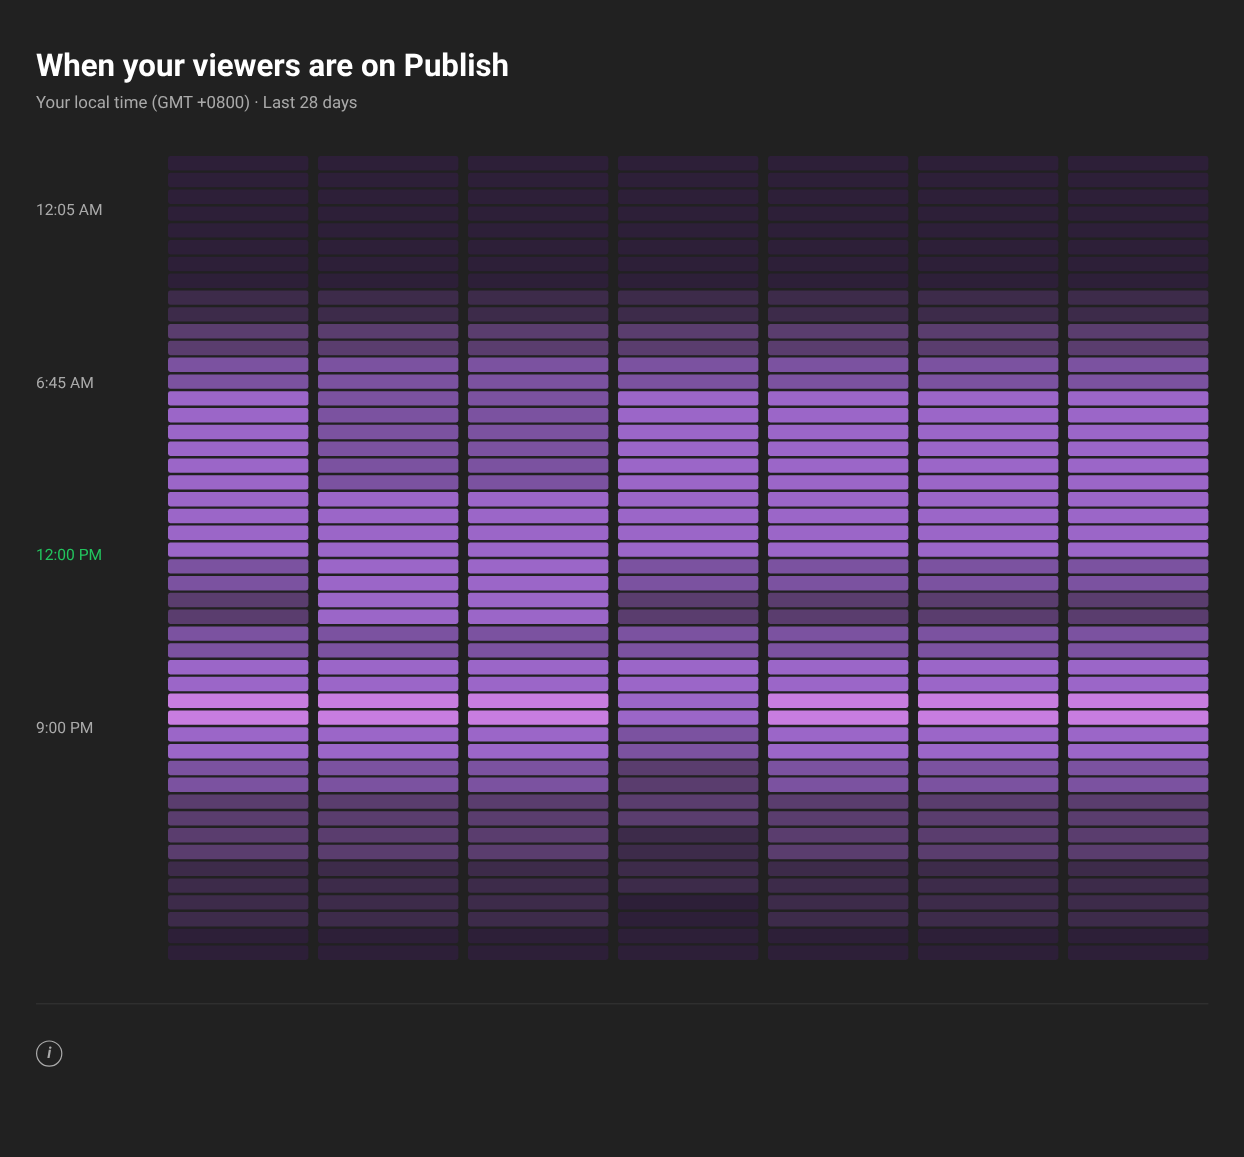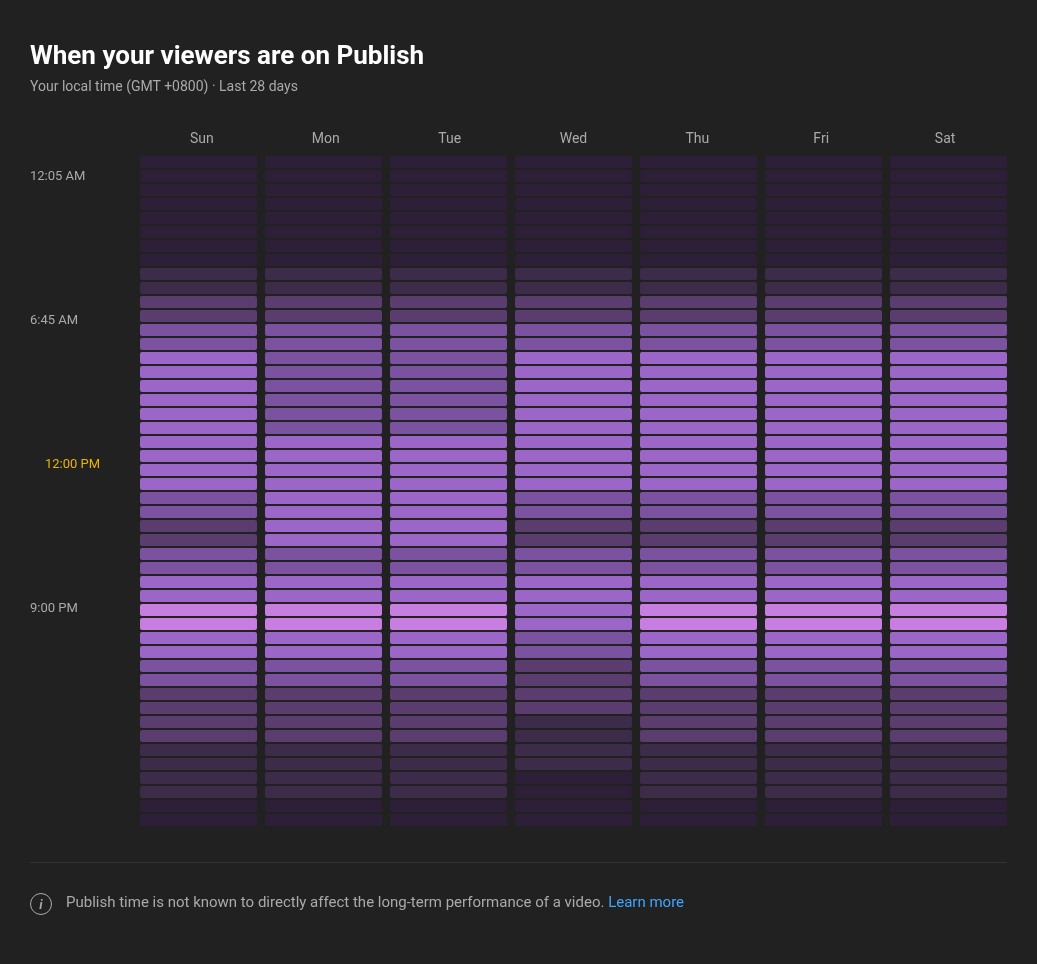--- a/index.html
+++ b/index.html
@@ -93,36 +93,27 @@
 <body>
 
 <h1 class="page-title">When your viewers are on Publish</h1>
 <p class="subtitle">Your local time (GMT +0800) · Last 28 days</p>
 
 <div class="chart-wrapper" style="display:flex; flex-direction:row; align-items:flex-start;">
 
   <div class="y-axis-labels" style="min-width:110px; padding-top:38px; display:flex; flex-direction:column; justify-content:space-between; height: 626px;">
     <div style="font-size:13px; color:#aaaaaa;">12:05 AM</div>
     <div style="font-size:13px; color:#aaaaaa;">6:45 AM</div>
-    <div style="font-size:13px; color:#eab308;margin-left:15px;">12:00 PM</div>
+    <div style="font-size:13px; color:#22c55e;">12:00 PM</div>
     <div style="font-size:13px; color:#aaaaaa;">9:00 PM</div>
     <div style="height:12px;"></div>
   </div>
 
   <div class="grid-area" style="flex:1;">
 
-    <div class="day-headers" style="display:flex; flex-direction:row; margin-bottom:10px;">
-    <div style="flex: 1 1 0%; text-align: center; font-size: 14px; color: rgb(170, 170, 170);">Sun</div>
-        <div style="flex: 1 1 0%; text-align: center; font-size: 14px; color: rgb(170, 170, 170);">Mon</div>
-        <div style="flex: 1 1 0%; text-align: center; font-size: 14px; color: rgb(170, 170, 170);">Tue</div>
-        <div style="flex: 1 1 0%; text-align: center; font-size: 14px; color: rgb(170, 170, 170);">Wed</div>
-        <div style="flex: 1 1 0%; text-align: center; font-size: 14px; color: rgb(170, 170, 170);">Thu</div>
-        <div style="flex: 1 1 0%; text-align: center; font-size: 14px; color: rgb(170, 170, 170);">Fri</div>
-        <div style="flex: 1 1 0%; text-align: center; font-size: 14px; color: rgb(170, 170, 170);">Sat</div>
-      </div>
 
     <div class="columns-row" style="display:flex; flex-direction:row; gap:8px;">
     <div style="flex: 1 1 0%; display: flex; flex-direction: column; gap: 2px;">
           <div style="width: 100%; height: 12px; border-radius: 2px; background-color: rgb(45, 31, 56);"></div>
           <div style="width: 100%; height: 12px; border-radius: 2px; background-color: rgb(45, 31, 56);"></div>
           <div style="width: 100%; height: 12px; border-radius: 2px; background-color: rgb(45, 31, 56);"></div>
           <div style="width: 100%; height: 12px; border-radius: 2px; background-color: rgb(45, 31, 56);"></div>
           <div style="width: 100%; height: 12px; border-radius: 2px; background-color: rgb(45, 31, 56);"></div>
           <div style="width: 100%; height: 12px; border-radius: 2px; background-color: rgb(45, 31, 56);"></div>
           <div style="width: 100%; height: 12px; border-radius: 2px; background-color: rgb(45, 31, 56);"></div>
@@ -471,17 +462,13 @@
       </div>
   </div>
 </div>
 
 <hr class="divider">
 
 <div class="footer">
   <div class="info-icon">
     <span class="info-icon-text">i</span>
   </div>
-  <p class="footer-text">
-    <span>Publish time is not known to directly affect the long-term performance of a video.</span>
-    <a class="learn-more-link" href="#">Learn more</a>
-  </p>
 </div>
 
 </body></html>

